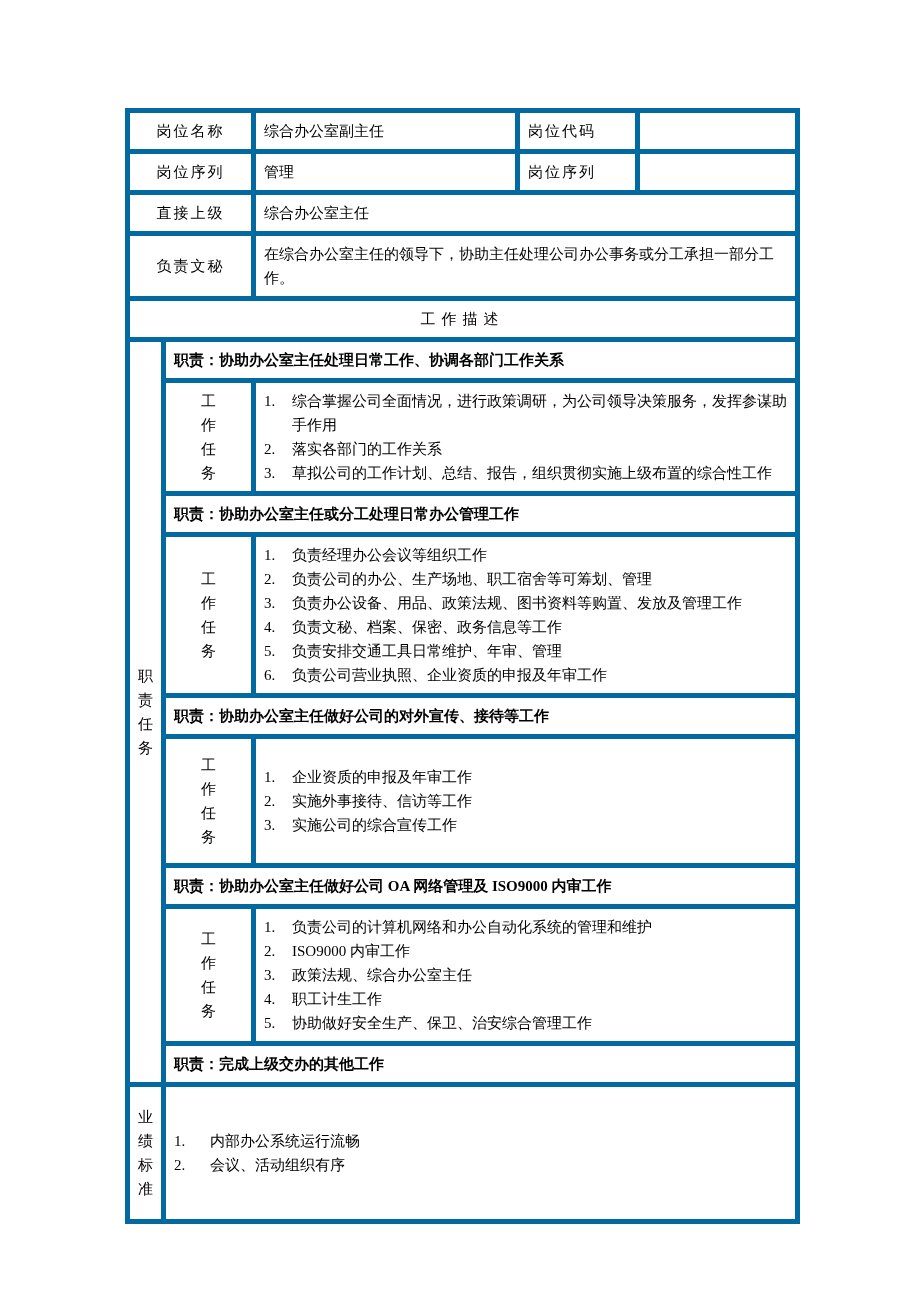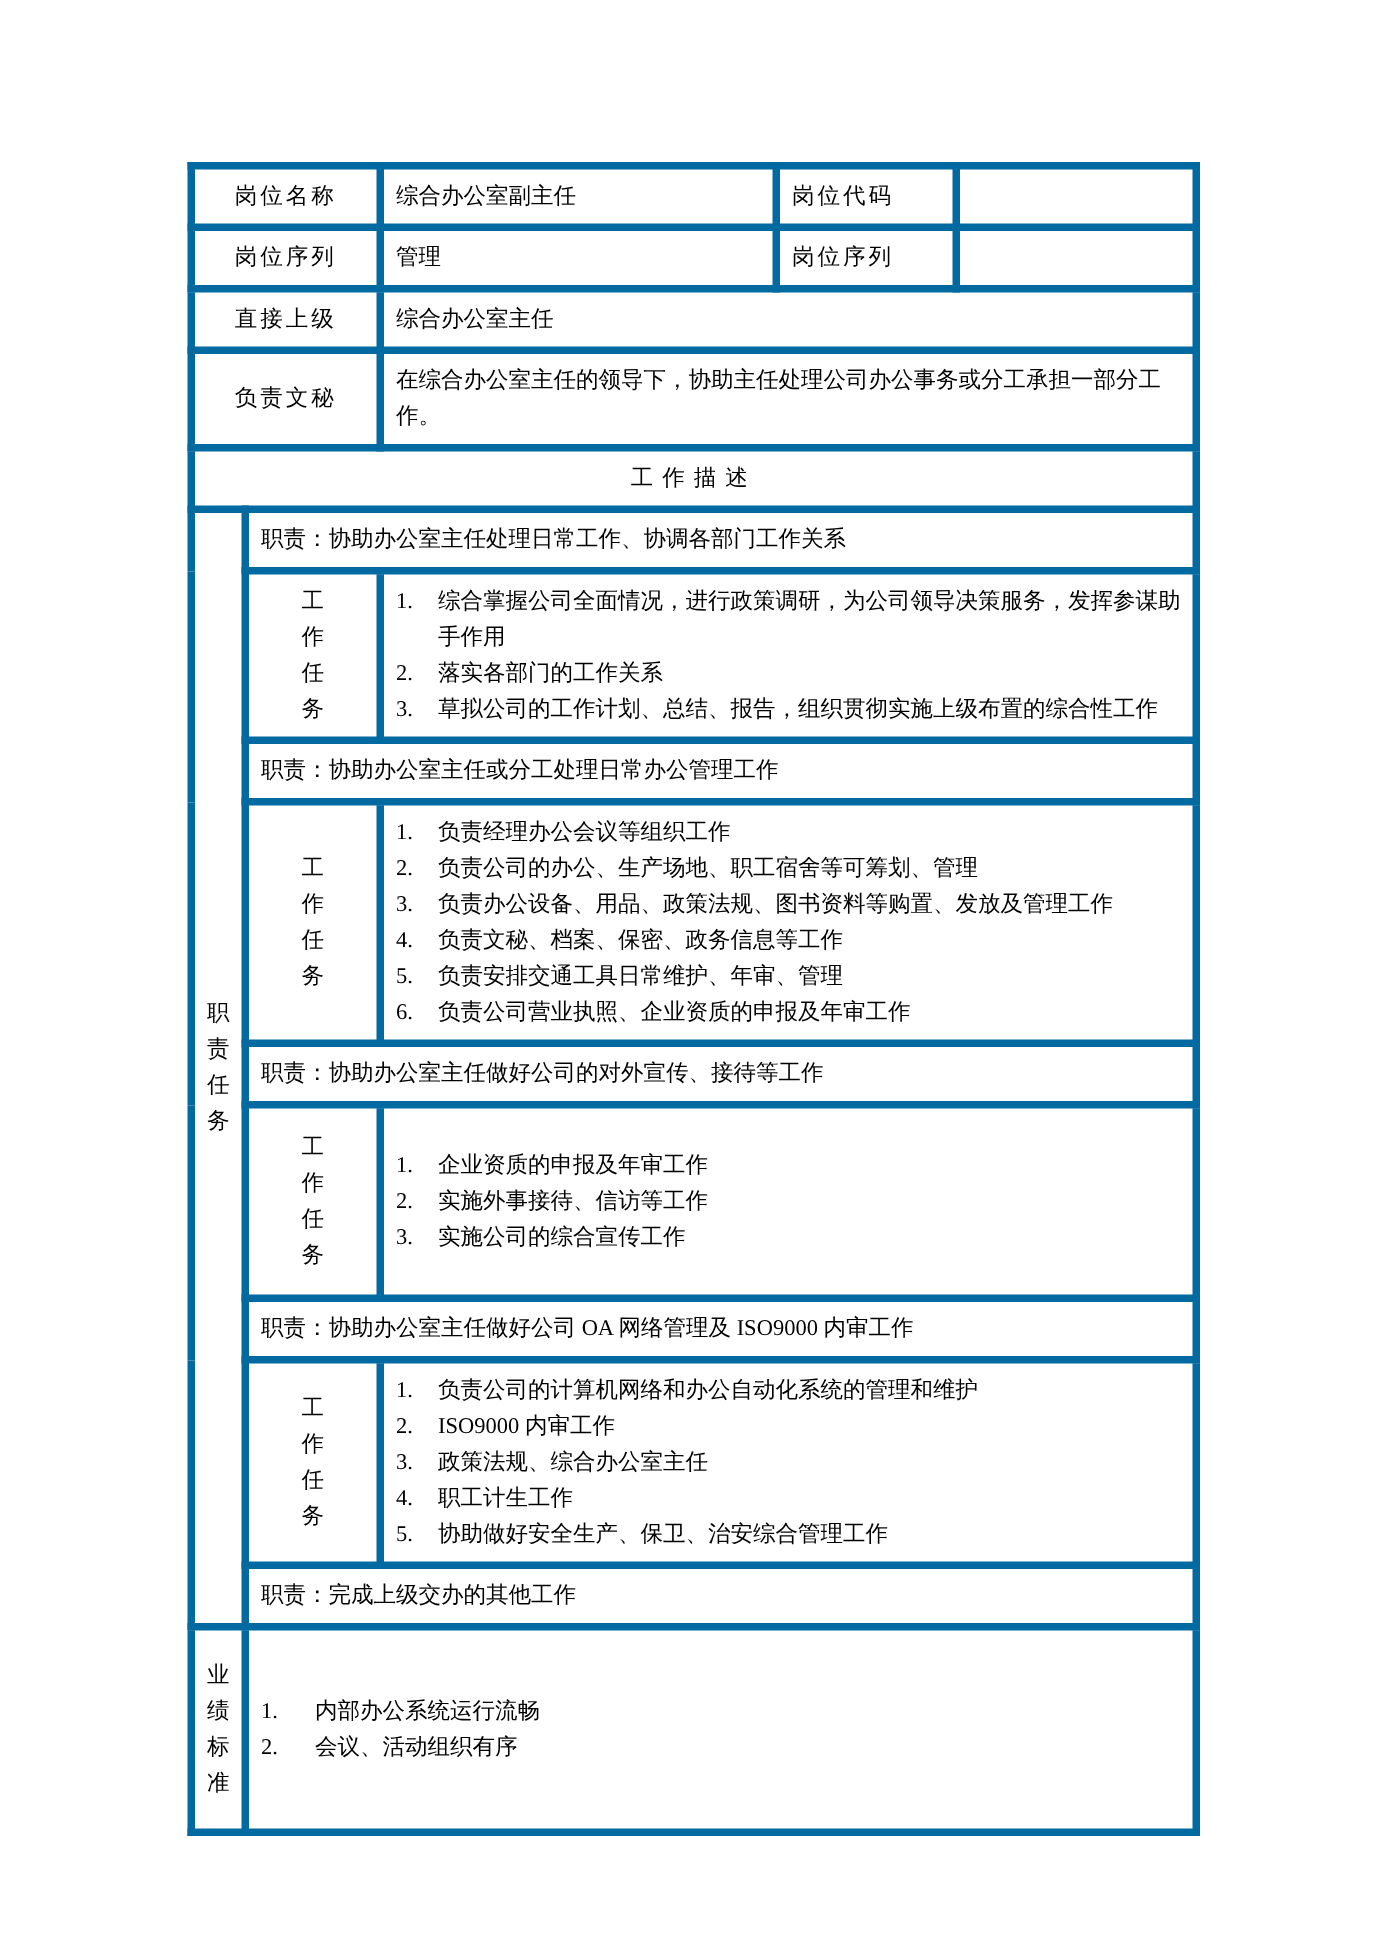--- a/index.html
+++ b/index.html
@@ -54,21 +54,21 @@
     }
     .sub-vert {
       text-align: center;
       vertical-align: middle;
       font-size: 15px;
       line-height: 1.5;
       padding: 2px 2px;
     }
     .sub-vert span { display: block; }
     .content-cell { font-size: 15px; }
-    .duty-title { font-size: 15px; padding: 8px 10px; }
+    .duty-title { font-size: 15px; padding: 8px 10px; font-weight: bold; }
     ol.num {
       list-style: none;
       padding-left: 0;
       margin: 0;
     }
     ol.num li {
       display: flex;
       padding-left: 0;
     }
     ol.num li .n {

